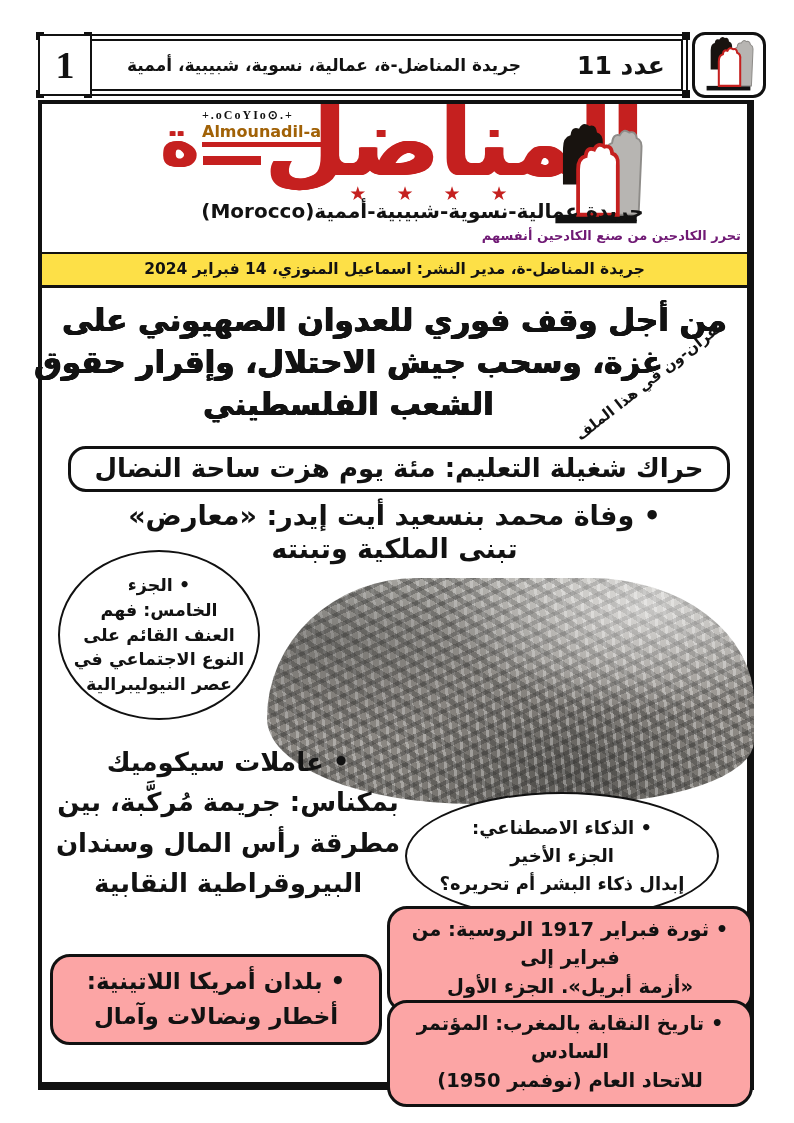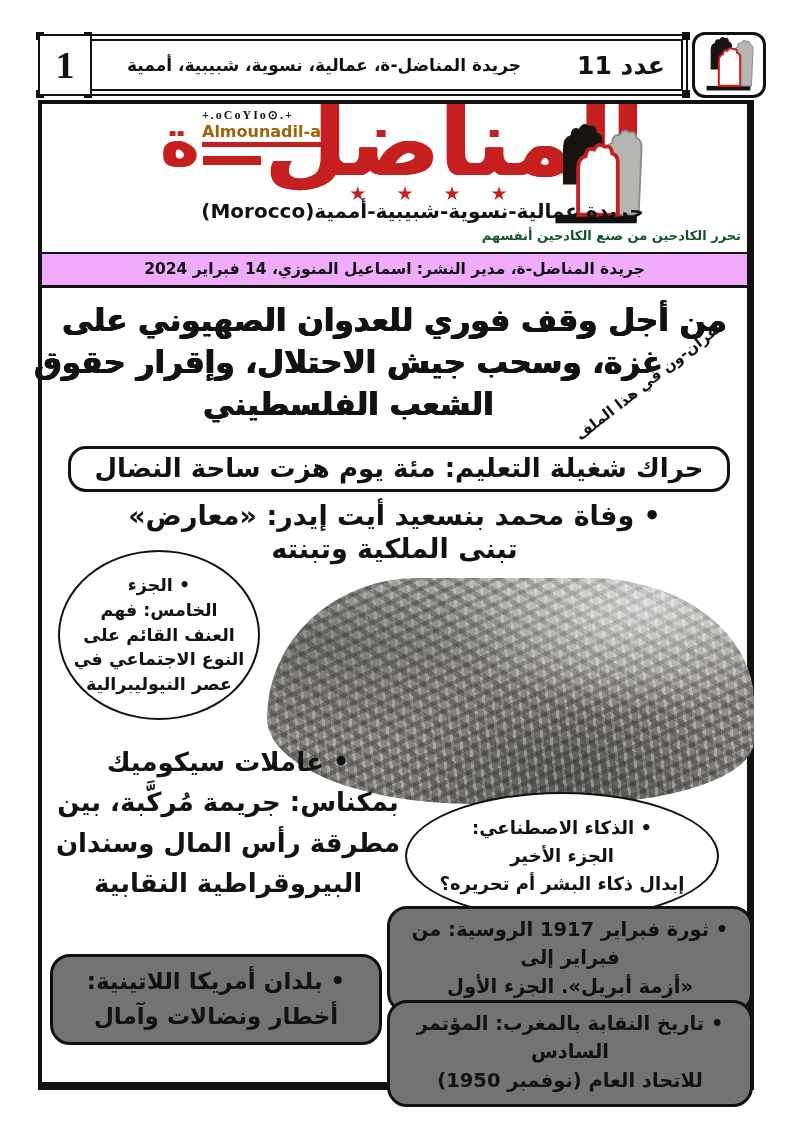--- a/index.html
+++ b/index.html
@@ -31,26 +31,26 @@
   .wordmark-row{left:90px;top:-10px;width:540px;display:flex;direction:rtl;
                 justify-content:center;align-items:flex-start;color:#c5201f;}
   .wordmark{font-size:94px;font-weight:bold;line-height:1.05;
             text-shadow:1px 0 #c5201f,-1px 0 #c5201f;}
   .wm-dash{width:58px;height:9px;background:#c5201f;margin:62px 4px 0 4px;}
   .wm-tah{font-size:66px;font-weight:bold;margin-top:10px;text-shadow:1px 0 #c5201f;}
   .stars{left:0;top:78px;width:100%;text-align:center;color:#c5201f;font-size:19px;
          letter-spacing:12px;transform:translateX(40px);}
   .m-subtitle{left:0;top:95px;width:100%;text-align:center;direction:rtl;
               font-size:20px;font-weight:bold;transform:translateX(28px);}
-  .m-slogan{right:6px;top:124px;font-size:13px;font-weight:bold;color:#14532d;direction:rtl;}
+  .m-slogan{right:6px;top:124px;font-size:13px;font-weight:bold;color:#701a75;direction:rtl;}
   .fists-wrap{left:505px;top:20px;width:100px;height:104px;}
   
   .pubbar{left:0;top:148px;width:100%;box-sizing:border-box;border-top:2px solid #111;
           border-bottom:3px solid #111;padding:6px 0 7px;text-align:center;direction:rtl;
-          font-size:15.5px;font-weight:bold;background:#f0abfc;}
+          font-size:15.5px;font-weight:bold;background:#fde047;}
   
   .headline{left:0;top:196px;width:100%;text-align:center;direction:rtl;
             font-size:31px;font-weight:bold;line-height:1.35;
             text-shadow:.6px 0 #111,-.6px 0 #111,0 .4px #111;}
   .hl-shift{transform:translateX(-46px);}
   .read-note{left:512px;top:268px;width:190px;direction:rtl;font-size:15px;font-weight:bold;
              transform:rotate(-38deg);transform-origin:center;text-align:center;}
   
   .edu-box{left:26px;top:342px;width:662px;box-sizing:border-box;border:3px solid #111;
            border-radius:18px;text-align:center;direction:rtl;font-size:26px;font-weight:bold;
@@ -67,21 +67,21 @@
          background:
            radial-gradient(ellipse at 78% 12%,rgba(255,255,255,.55),transparent 38%),
            radial-gradient(ellipse at 12% 28%,rgba(40,40,38,.35),transparent 45%),
            repeating-linear-gradient(32deg,rgba(50,50,48,.32) 0 5px,transparent 5px 13px),
            repeating-linear-gradient(-24deg,rgba(25,25,25,.28) 0 4px,transparent 4px 11px),
            repeating-linear-gradient(84deg,rgba(255,255,255,.30) 0 3px,transparent 3px 9px),
            radial-gradient(ellipse at 62% 85%,rgba(30,30,28,.40),transparent 40%),
            linear-gradient(180deg,#b6b4af,#938f8a 55%,#7e7b76);}
   .sicomec{left:0;top:638px;width:372px;text-align:center;direction:rtl;
            font-size:26px;font-weight:bold;line-height:1.55;z-index:2;}
-  .round-box{box-sizing:border-box;border:3.5px solid #111;border-radius:20px;background:#737373;
+  .round-box{box-sizing:border-box;border:3.5px solid #111;border-radius:20px;background:#fca5a5;
              text-align:center;direction:rtl;font-weight:bold;z-index:4;padding:7px 6px 9px;}
   .feb-box{left:345px;top:802px;width:366px;font-size:19.5px;line-height:1.45;}
   .latin-box{left:8px;top:850px;width:332px;font-size:23px;line-height:1.5;}
   .union-box{left:345px;top:896px;width:366px;font-size:19.5px;line-height:1.45;}
 </style>
 </head>
 <body>
 
 <div class="abs strip">
   <div class="strip-inner"></div>

